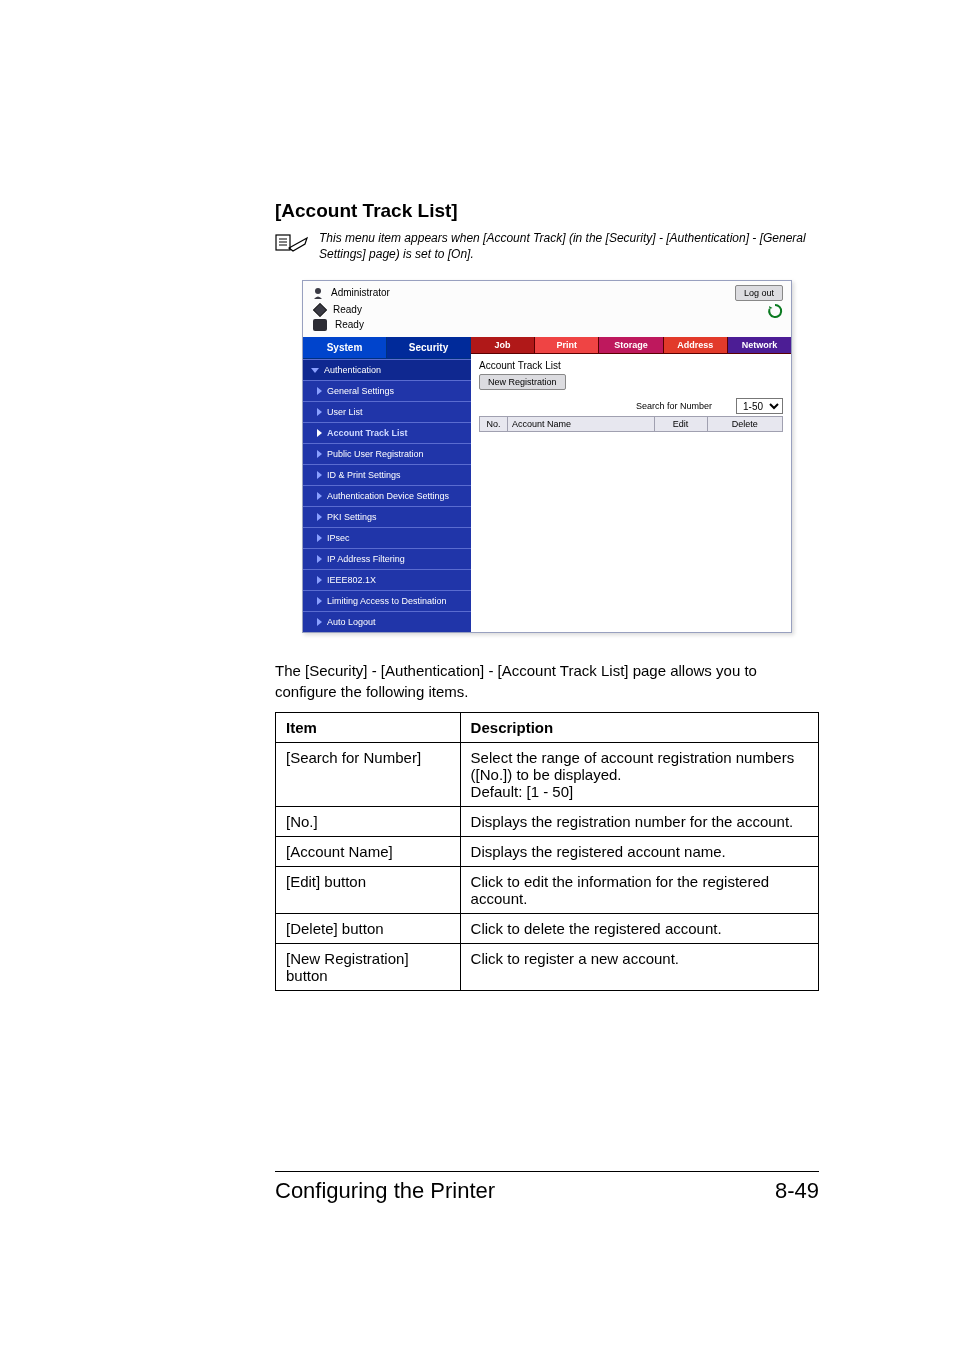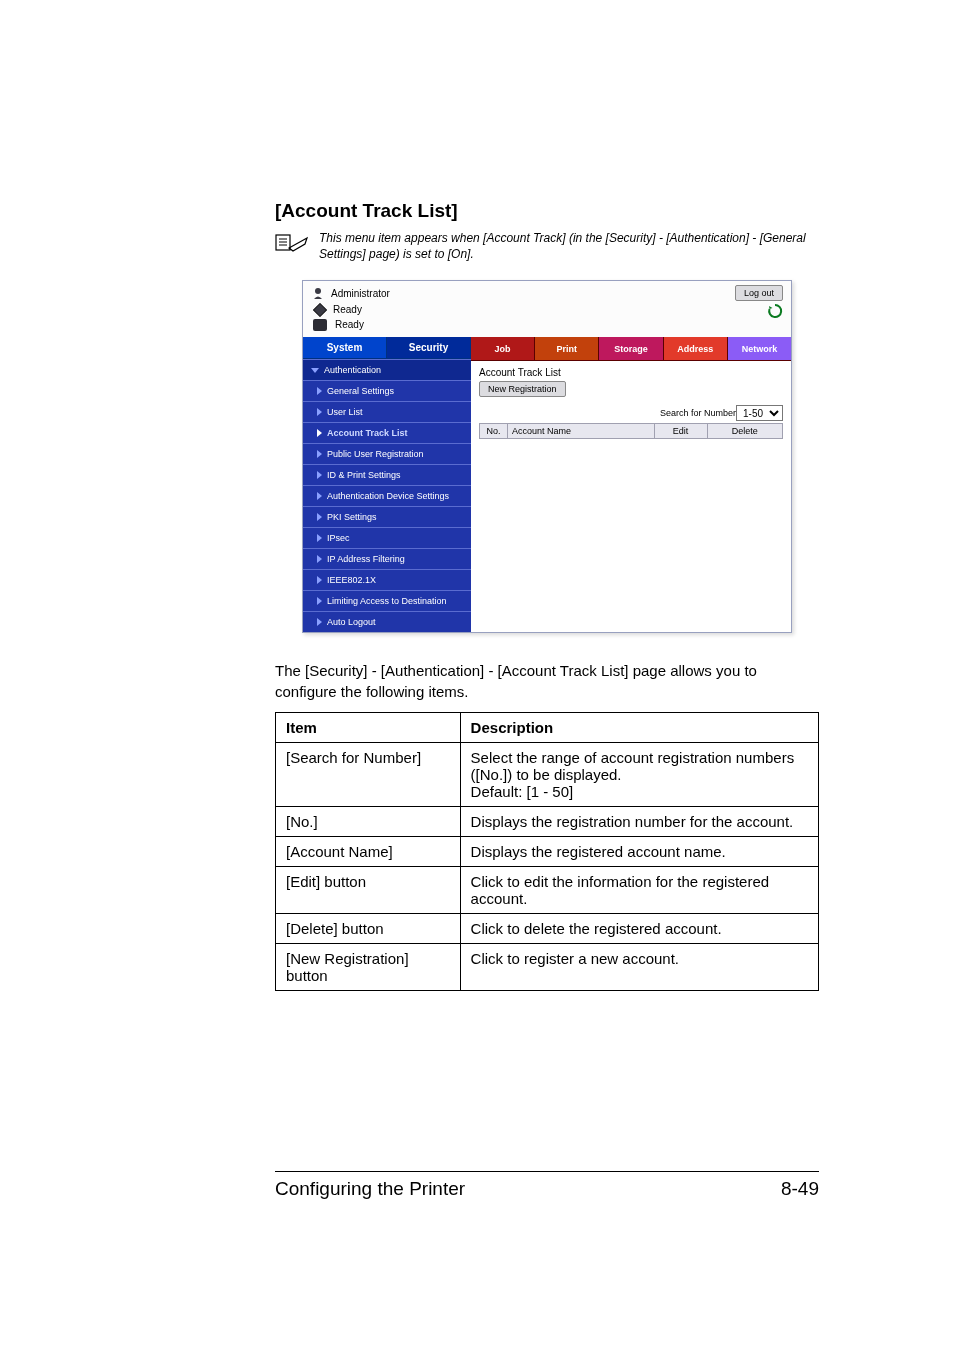--- a/index.html
+++ b/index.html
@@ -47,21 +47,21 @@
     font-size: 10px;
     font-family: Verdana, Arial, sans-serif;
     color: #000;
   }
   .shot-top {
     display: flex;
     justify-content: space-between;
     align-items: center;
     padding: 4px 8px 2px 10px;
   }
-  .shot-top .who { display: flex; align-items: center; gap: 4px; }
+  .shot-top .who { display: flex; align-items: flex-start; gap: 4px; }
   .shot-top .who svg { display: block; }
   .shot-top .logout {
     font-size: 9px;
     padding: 2px 8px;
     border: 1px solid #888;
     background: #dcdce0;
     border-radius: 2px;
   }
   .shot-status-row {
     display: flex;
@@ -124,46 +124,46 @@
     border-left:5px solid #8aa0ff;
     flex:0 0 auto;
   }
   .left-item.heading .triangle-down {
     width:0;height:0;border-left:4px solid transparent;border-right:4px solid transparent;border-top:5px solid #8aa0ff;
   }
   .left-item.active .triangle { border-left-color:#fff; }
 
   .shot-right { flex:1; background:#fff; display:flex; flex-direction:column; }
   .ribbon {
-    height:24px; display:flex;
+    height:17px; display:flex;
   }
   .ribbon .rb {
     flex:1; display:flex; align-items:center; justify-content:center;
     color:#fff; font-weight:bold; font-size:9px;
     border-right:1px solid #5a0000;
     border-bottom:1px solid #5a0000;
   }
   .ribbon .rb.job    { background:#b01818; }
-  .ribbon .rb.print  { background:#c2410c;text-align:right; }
+  .ribbon .rb.print  { background:#ef4444;text-align:right; }
   .ribbon .rb.storage{ background:#be185d;text-align:center; }
   .ribbon .rb.address{ background:#e23a2a; }
-  .ribbon .rb.network{ background:#8b5cf6; border-right:none; }
+  .ribbon .rb.network{ background:#4c1d95; border-right:none; }
 
   .pane { padding:6px 8px 10px 8px; font-size:9px; }
   .pane-title { font-size:10px; margin-bottom:3px; }
   .new-reg-btn {
     display:inline-block;
     padding:2px 8px;
     border:1px solid #888;
     background:#dcdce0;
     border-radius:2px;
     margin-bottom:8px;
   }
   .search-row {
-    display:flex; justify-content:flex-end; align-items:center; gap:0;
+    display:flex; justify-content:flex-end; align-items:center; gap:24px;
     margin-bottom:2px;
   }
   .search-select {
     font-size:10px; padding:0 2px;
     border:1px solid #777; background:#fff;
     height:16px;
   }
   .acct-table {
     width:100%;
     border-collapse:collapse;
@@ -197,21 +197,21 @@
     vertical-align:top;
     text-align:left;
   }
   table.desc th { font-weight:bold; }
 
   .footer {
     margin-top:180px;
     border-top:1px solid #000;
     padding-top:6px;
     display:flex; justify-content:space-between;
-    font-size:19px;
+    font-size:22px;
   }
 </style>
 </head>
 <body>
 
 <div class="page-col">
 
   <h3 class="section-title">[Account Track List]</h3>
 
   <div class="note-row">

